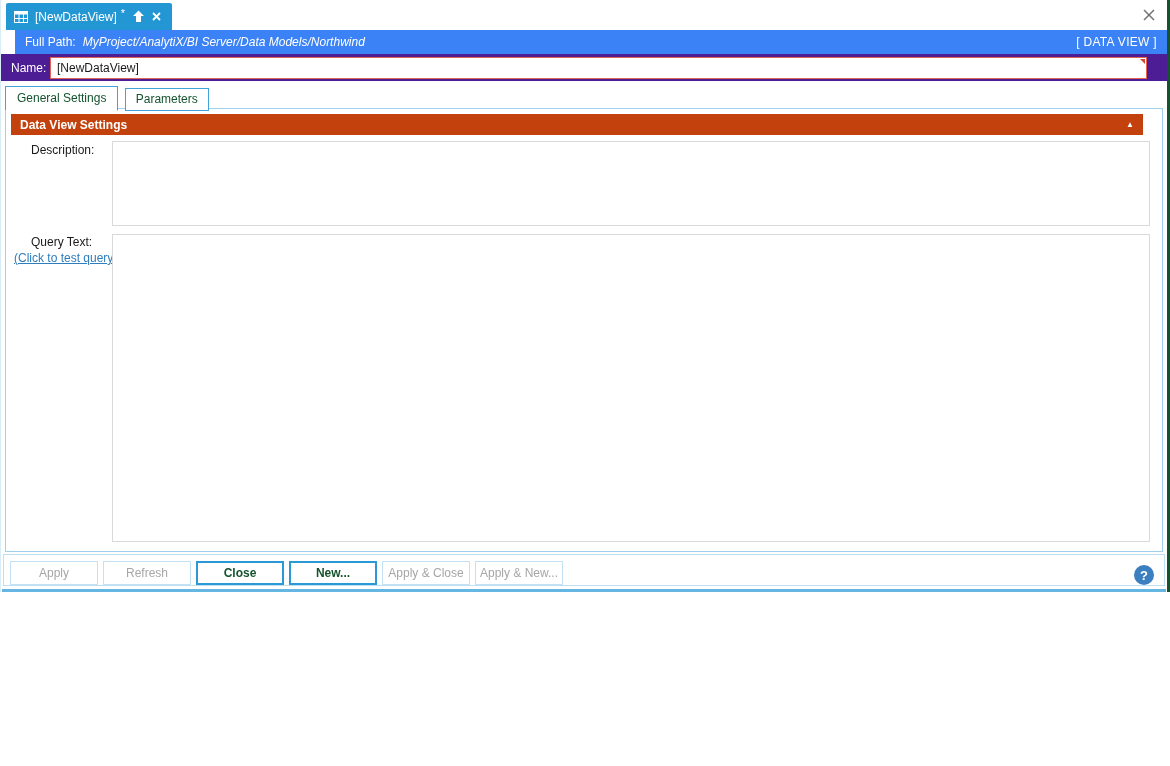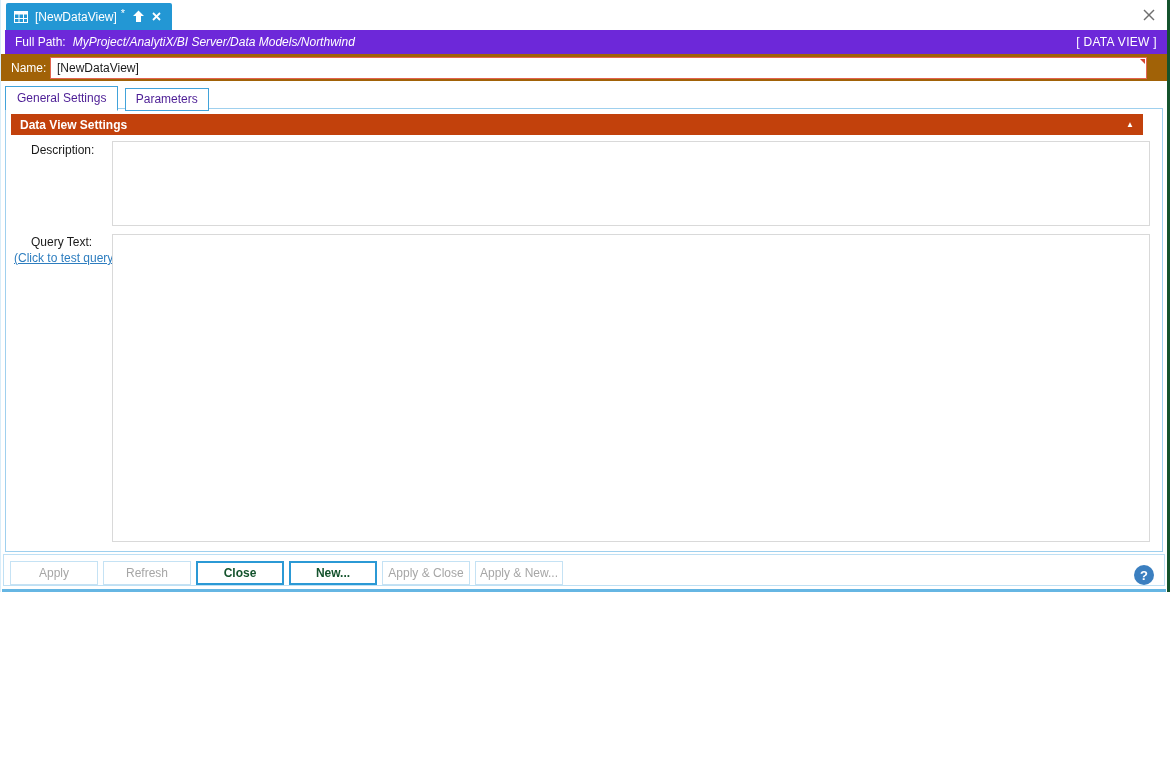--- a/index.html
+++ b/index.html
@@ -18,48 +18,48 @@
     background:#2397d4; color:#fff; display:flex; align-items:center;
     padding:0 11px 0 8px; gap:7px; border-radius:2px 2px 0 0; cursor:pointer;
   }
   .doc-tab .title { font-size:12px; }
   .doc-tab .dirty { font-size:11px; vertical-align:super; position:relative; top:-4px; margin-left:-3px; }
   .icon-btn { display:flex; align-items:center; justify-content:center; cursor:pointer; }
   .window-close { position:absolute; top:8px; right:11px; width:14px; height:14px; }
 
   
   .path-bar {
-    position:absolute; top:30px; left:4px; right:0; height:24px;
-    background:#6d28d9; color:#fff; display:flex; align-items:center; padding:0 10px;
+    position:absolute; top:30px; left:14px; right:0; height:24px;
+    background:#3b82f6; color:#fff; display:flex; align-items:center; padding:0 10px;
   }
   .path-bar .lbl { margin-right:7px; }
   .path-bar .path { font-style:italic;text-align:right; }
   .path-bar .badge { margin-left:auto; font-weight:normal; letter-spacing:0.3px; }
 
   .name-bar {
     position:absolute; top:54px; left:0; right:0; height:27px;
-    background:#a16207; display:flex; align-items:center; padding:0 20px 0 10px;
+    background:#4c1d95; display:flex; align-items:center; padding:0 20px 0 10px;
   }
   .name-bar .lbl { color:#fff; width:28px; margin-right:11px; }
   .name-input-wrap { position:relative; flex:1; height:22px; }
   .name-input {
     width:100%; height:22px; border:1px solid #e2644f; background:#fff;
     font-family:"Liberation Sans", sans-serif; font-size:12px; color:#1a1a1a;
     padding:0 6px; outline:none;
   }
   .validation-marker {
     position:absolute; top:2px; right:2px; width:0; height:0;
     border-top:5px solid #d64430; border-left:5px solid transparent; pointer-events:none;
   }
 
   
   .page-tabs { position:absolute; top:86px; left:4px; height:23px; z-index:3; }
   .page-tab {
     display:inline-block; background:#fff; border:1px solid #41a3da;
-    padding:3px 10px 4px 10px; cursor:pointer; position:relative; color:#4c1d95;
+    padding:3px 10px 4px 10px; cursor:pointer; position:relative; color:#14532d;
   }
   .page-tab.active { border-bottom:1px solid #fff; z-index:4; padding:4px 11px 5px 11px; }
   .page-tab.inactive { margin-left:3px; top:1px; }
 
   
   .content-panel {
     position:absolute; top:108px; left:4px; right:4px; bottom:40px;
     border:1px solid #9fd0ee; background:#fff;
   }
   .section-header {

